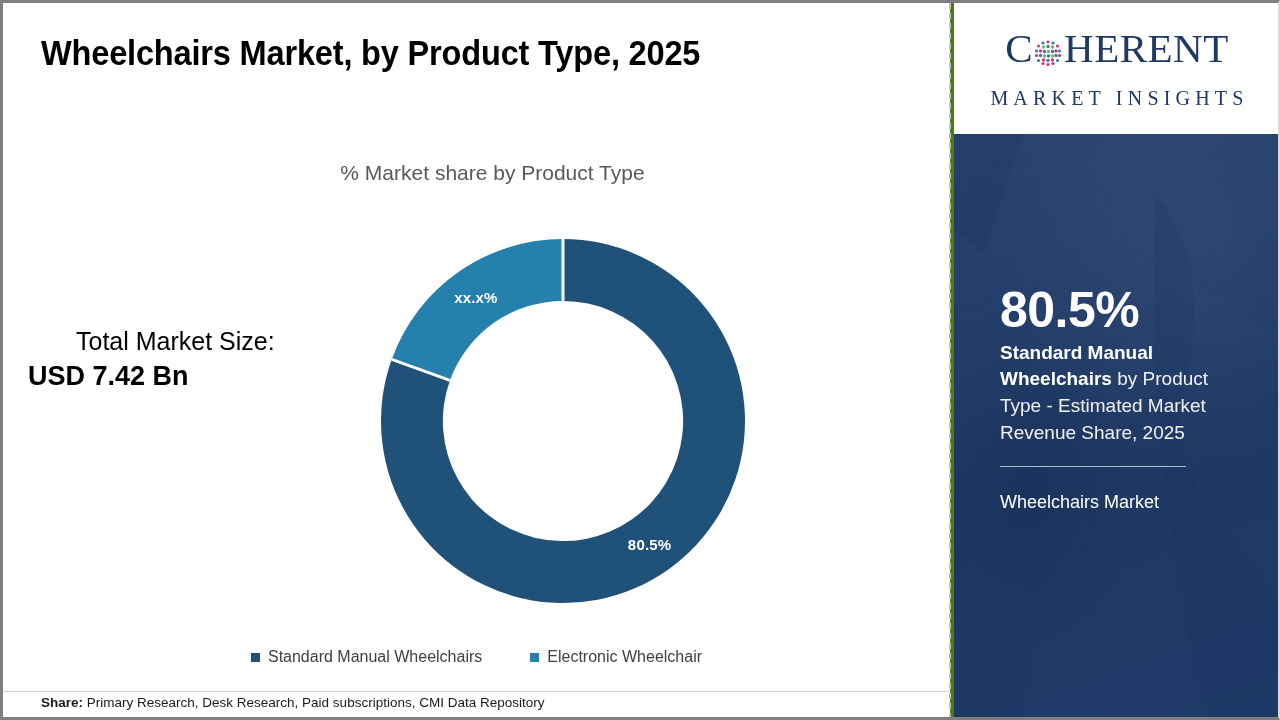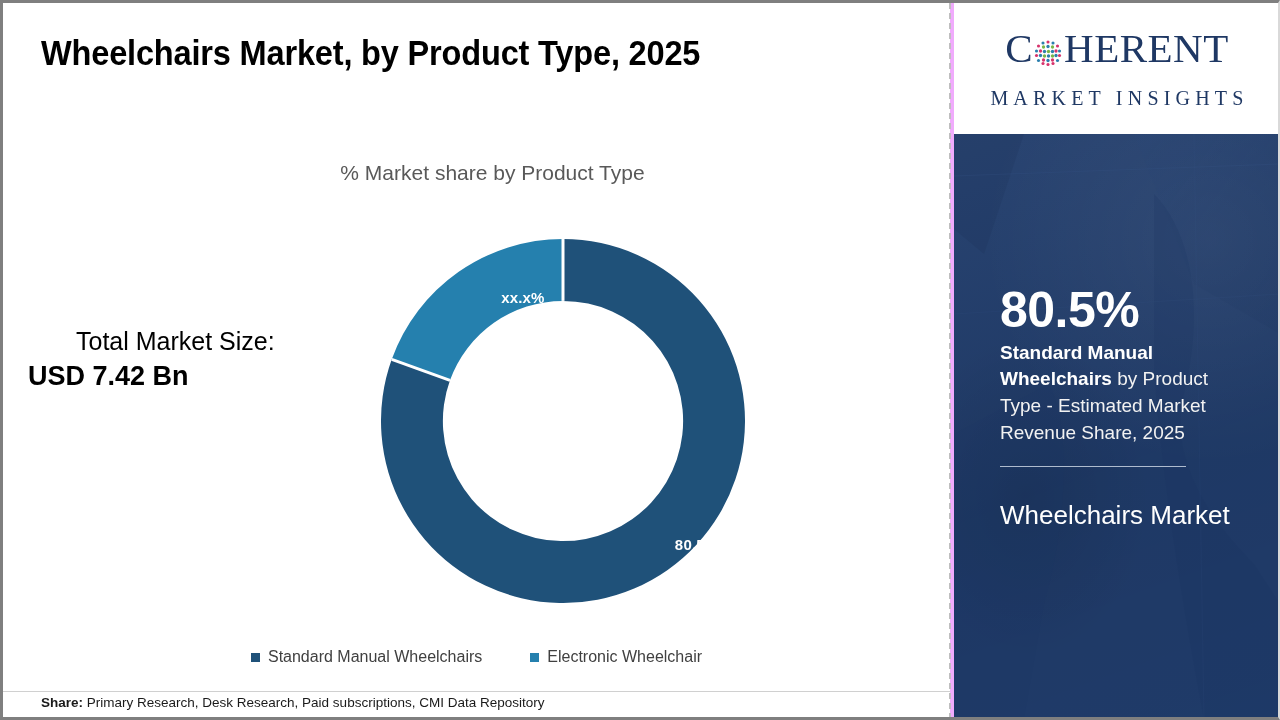--- a/index.html
+++ b/index.html
@@ -9,21 +9,21 @@
     background: #ffffff;
   }
   body {
     font-family: "Liberation Sans", sans-serif;
   }
 
   .infographic {
     position: relative;
     width: 1280px;
     height: 720px;
-    background: #f0abfc;
+    background: #4d7c0f;
     overflow: hidden;
     box-sizing: border-box;
     border-top: 3px solid #7f7f7f;
     border-left: 3px solid #7f7f7f;
     border-right: 2px solid #d9d9d9;
     border-bottom: 3px solid #7f7f7f;
   }
 
   
   .chart-area {
@@ -90,21 +90,20 @@
   }
   .donut-wrap svg { display: block; }
 
   .slice-label {
     position: absolute;
     font-size: 15px;
     font-weight: bold;
     color: #ffffff;
     white-space: nowrap;
     letter-spacing: 0.2px;
-    margin-left: 47px;
   }
   .slice-label.minor { left: 74px; top: 80px; }
   .slice-label.major { left: 243px; top: 296px; }
 
   
   .legend {
     position: absolute;
     left: 0;
     top: 645px;
     width: 947px;
@@ -249,22 +248,22 @@
   }
   .stat-desc .strong { font-weight: bold; color: #ffffff; }
   .stat-rule {
     margin-top: 19px;
     width: 186px;
     height: 1px;
     background: #c9d3e2;
     opacity: 0.85;
   }
   .stat-report {
-    margin-top: 30px;
-    font-size: 26px;
+    margin-top: 23px;
+    font-size: 18px;
     line-height: 1.44;
     font-weight: normal;
     color: #ffffff;
   }
 </style>
 </head>
 <body>
 
 <div class="infographic">
 

